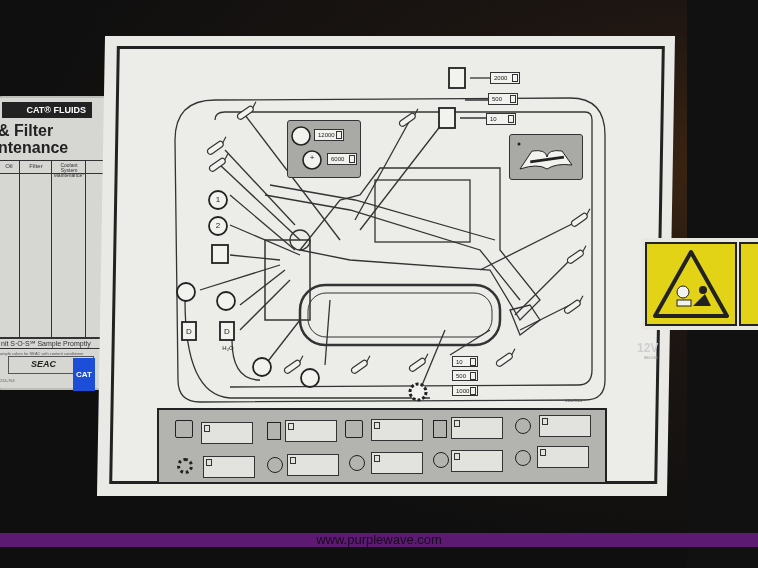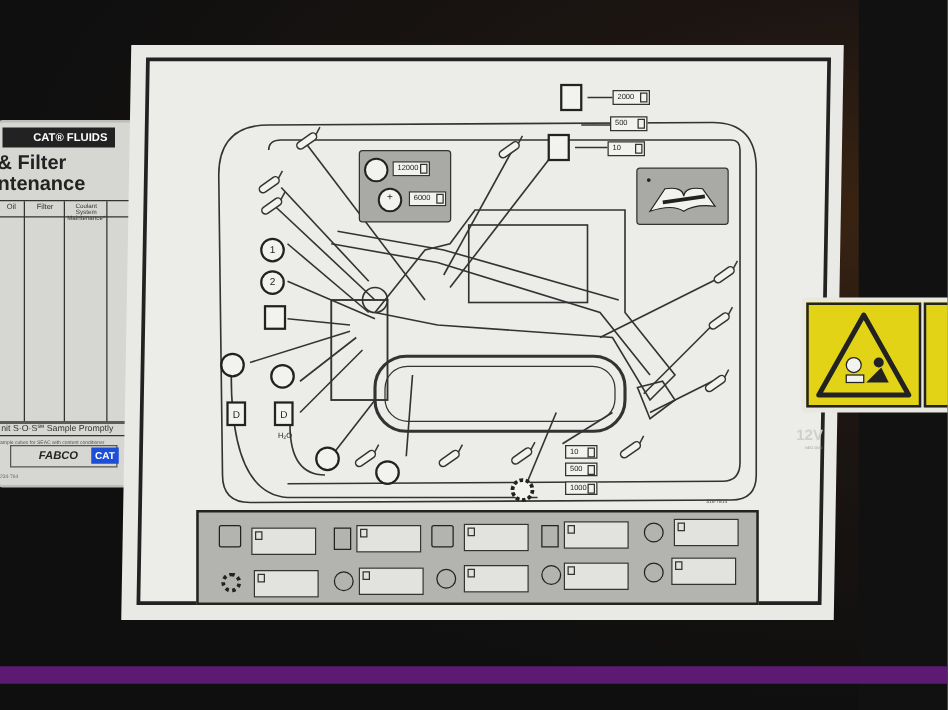--- a/index.html
+++ b/index.html
@@ -14,21 +14,21 @@
     color: #fff; font-weight: bold; font-size: 9px; line-height: 16px; text-align: right; padding-right: 6px; }
   .ld-title { position: absolute; left: 0; top: 24px; width: 130px; font-weight: bold; font-size: 16px; line-height: 17px; color: #222; }
   .ld-table { position: absolute; left: 0; top: 62px; width: 120px; height: 178px; border: 1px solid #333; }
   .ld-col { position: absolute; top: 0; height: 100%; border-left: 1px solid #333; }
   .ld-colh { position: absolute; top: 2px; font-size: 6px; color: #333; text-align: center; }
   .ld-rowline { position: absolute; left: 0; right: 0; top: 12px; border-top: 1px solid #333; }
   .ld-sos { position: absolute; left: 0; top: 240px; width: 120px; height: 11px; border: 1px solid #333; font-size: 7px; color: #333; padding-left: 2px; line-height: 9px; }
   .ld-small { position: absolute; left: 0; top: 253px; font-size: 4px; color: #555; }
   .ld-brand { position: absolute; left: 10px; top: 258px; width: 86px; height: 18px; border: 1px solid #555; }
   .ld-fabco { position: absolute; left: 22px; top: 2px; font-weight: bold; font-style: italic; font-size: 9px; color: #222; }
-  .ld-cat { position: absolute; left: 64px; top: 1px; background: #1d4ed8; color: #fff; font-size: 8px; font-weight: bold; padding: 2px 3px; }
+  .ld-cat { position: absolute; left: 64px; top: 1px; background: #1d4ed8; color: #fff; font-size: 8px; font-weight: bold; padding: 12px 3px; }
   .ld-code { position: absolute; left: 2px; top: 280px; font-size: 4px; color: #666; }
   
   .main-decal { position: absolute; left: 101px; top: 36px; width: 570px; height: 460px;
     background: #e9e9e6; transform: skewX(-1deg); }
   .main-inner { position: absolute; left: 12px; top: 10px; width: 548px; height: 438px; border: 3px solid #222; background: #ecece9; }
   .svg-layer { position: absolute; left: 0; top: 0; }
   .box { position: absolute; background: #f2f2ef; border: 1px solid #333; font-size: 6px; line-height: 10px; color: #222; padding-left: 3px; }
   .box .hg { position: absolute; right: 1px; top: 1px; width: 6px; height: 8px; border: 1px solid #333; }
   .grey-panel { position: absolute; background: #a9a9a6; border: 1px solid #333; border-radius: 3px; }
   .bottom-panel { position: absolute; left: 157px; top: 408px; width: 450px; height: 76px; background: #b3b3b0; border: 2px solid #222; }
@@ -61,21 +61,21 @@
       <div class="ld-col" style="left:20px"></div>
       <div class="ld-col" style="left:52px"></div>
       <div class="ld-col" style="left:86px"></div>
       <div class="ld-colh" style="left:2px;width:16px">Oil</div>
       <div class="ld-colh" style="left:24px;width:26px">Filter</div>
       <div class="ld-colh" style="left:54px;width:32px;font-size:5px;line-height:5px">Coolant System Maintenance*</div>
     </div>
     <div class="ld-sos">nit S·O·S℠ Sample Promptly</div>
     <div class="ld-small">sample cubes for SEAC with content conditioner</div>
     <div class="ld-brand">
-      <span class="ld-fabco">FABCO</span>
+      <span class="ld-fabco">SEAC</span>
       <span class="ld-cat">CAT</span>
     </div>
     <div class="ld-code">234-764</div>
   </div>
 
   <div class="main-decal">
     <div class="main-inner"></div>
   </div>
 
   <svg class="svg-layer" width="758" height="568">
@@ -276,13 +276,14 @@
         <circle cx="56" cy="46" r="4" fill="#222"></circle>
         <path d="M46 62 L58 50 L64 62 Z" fill="#222"></path>
       </svg>
     </div>
     <div class="warn2"></div>
   </div>
   <div class="v12">12V</div>
   <div class="v12s">NEG GND</div>
 
   <div class="wm-band"></div>
+  <div class="wm-text">www.purplewave.com</div>
 </div>
 
 </body></html>

